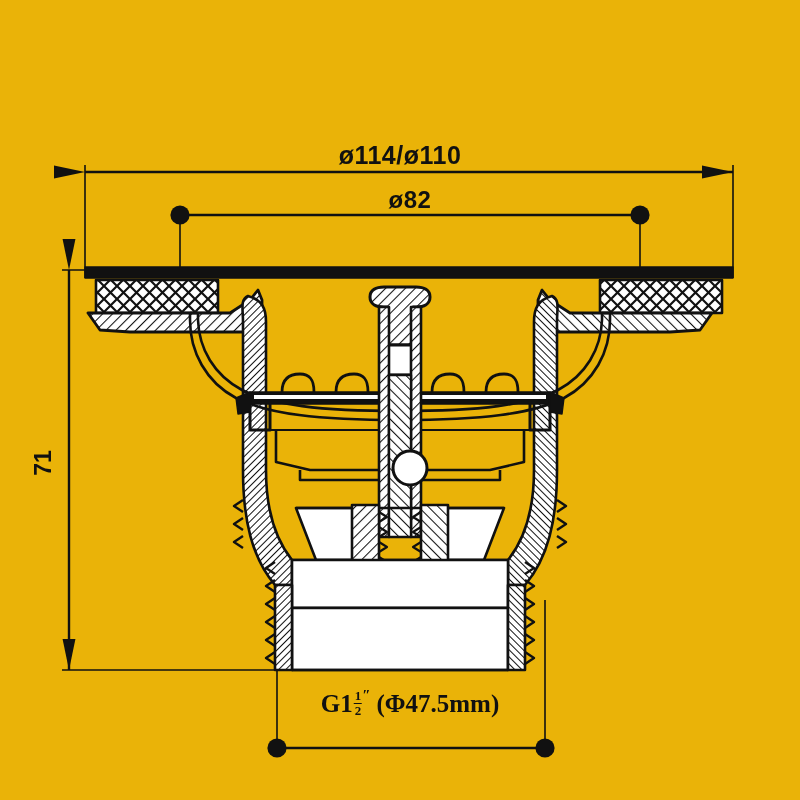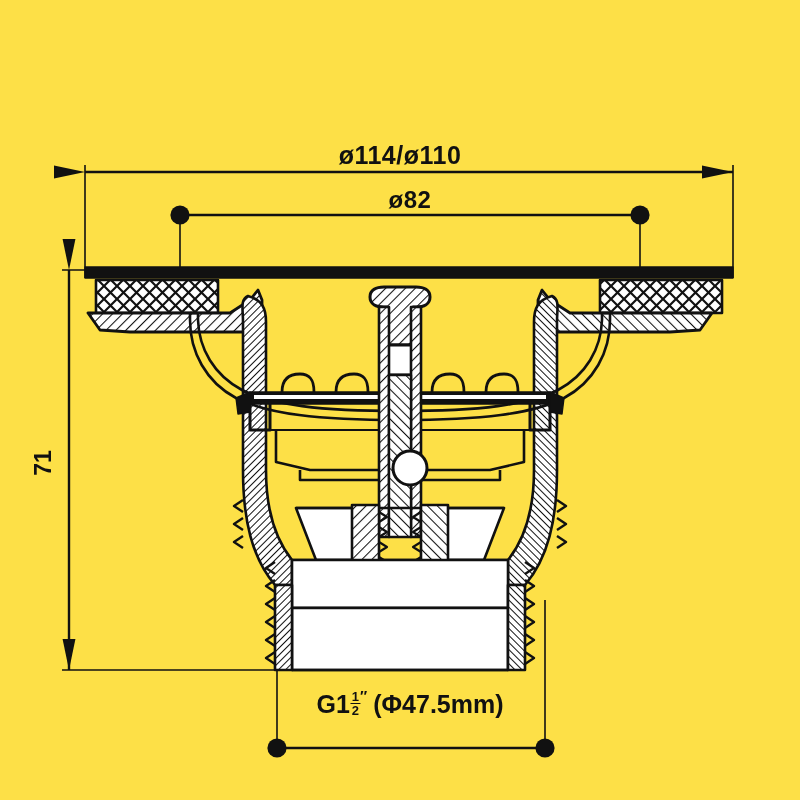--- a/index.html
+++ b/index.html
@@ -1,28 +1,28 @@
 <!DOCTYPE html>
 <html><head>
 <meta charset="utf-8">
 <style>
   html,body{margin:0;padding:0;background:#ffffff;}
   body{width:800px;height:800px;overflow:hidden;
        font-family:"Liberation Sans",sans-serif;color:#000;}
-  #stage{position:relative;width:800px;height:800px;background:#fde047;}
+  #stage{position:relative;width:800px;height:800px;background:#eab308;}
   svg#dwg{position:absolute;left:0;top:0;width:800px;height:800px;display:block;}
 
   .dimtext{position:absolute;font-family:"Liberation Sans",sans-serif;
            font-weight:700;color:#111;white-space:nowrap;}
   #lbl-outer{left:400px;top:141px;transform:translateX(-50%);font-size:25px;letter-spacing:.5px;}
   #lbl-inner{left:410px;top:186px;transform:translateX(-50%);font-size:24px;letter-spacing:.5px;}
   #lbl-height{left:43px;top:463px;transform:translate(-50%,-50%) rotate(-90deg);
               transform-origin:center center;font-size:23px;}
   #lbl-thread{left:410px;top:690px;transform:translateX(-50%);font-size:25px;
-              display:flex;align-items:center;}
+              display:flex;align-items:center;font-family:Liberation Serif, serif;}
   .frac{display:inline-flex;flex-direction:column;align-items:center;
         font-size:13px;line-height:1.02;margin:0 1px;position:relative;top:-1px;}
   .frac .num{border-bottom:1.6px solid #111;padding:0 1px;}
   .frac .den{padding:0 1px;}
   .inchmark{font-size:15px;position:relative;top:-9px;left:-1px;}
 </style>
 </head>
 <body>
 
 <div id="stage">

